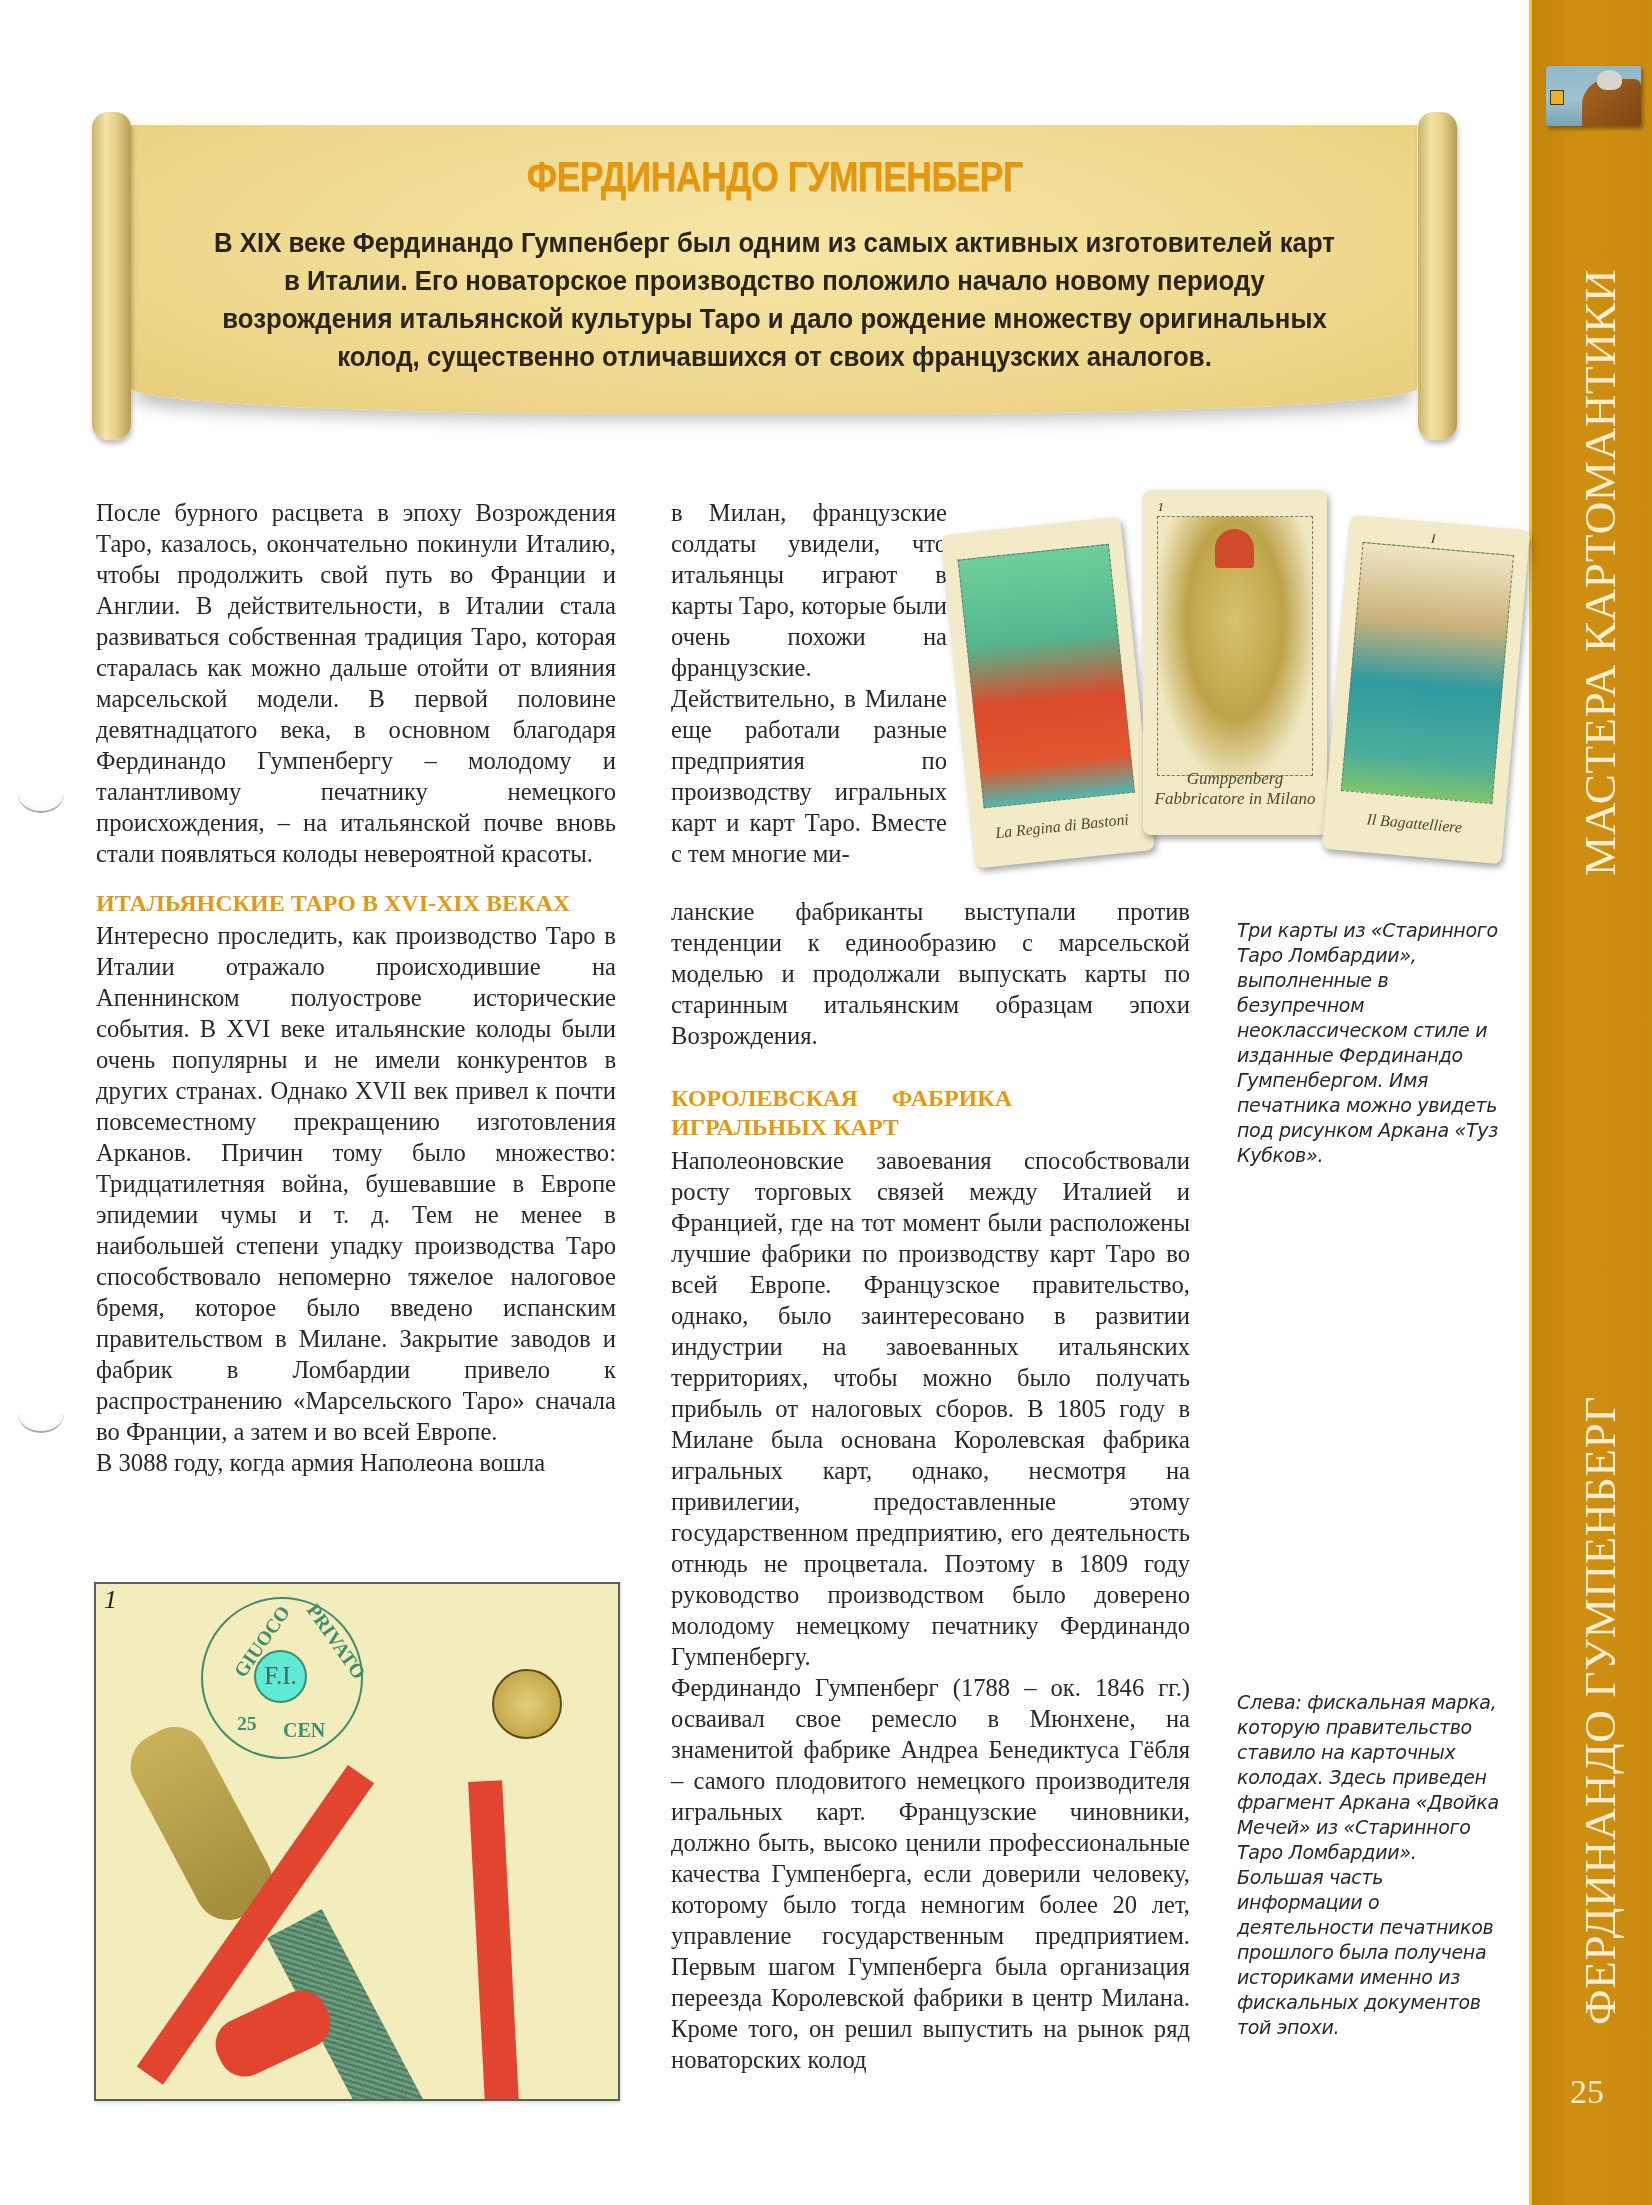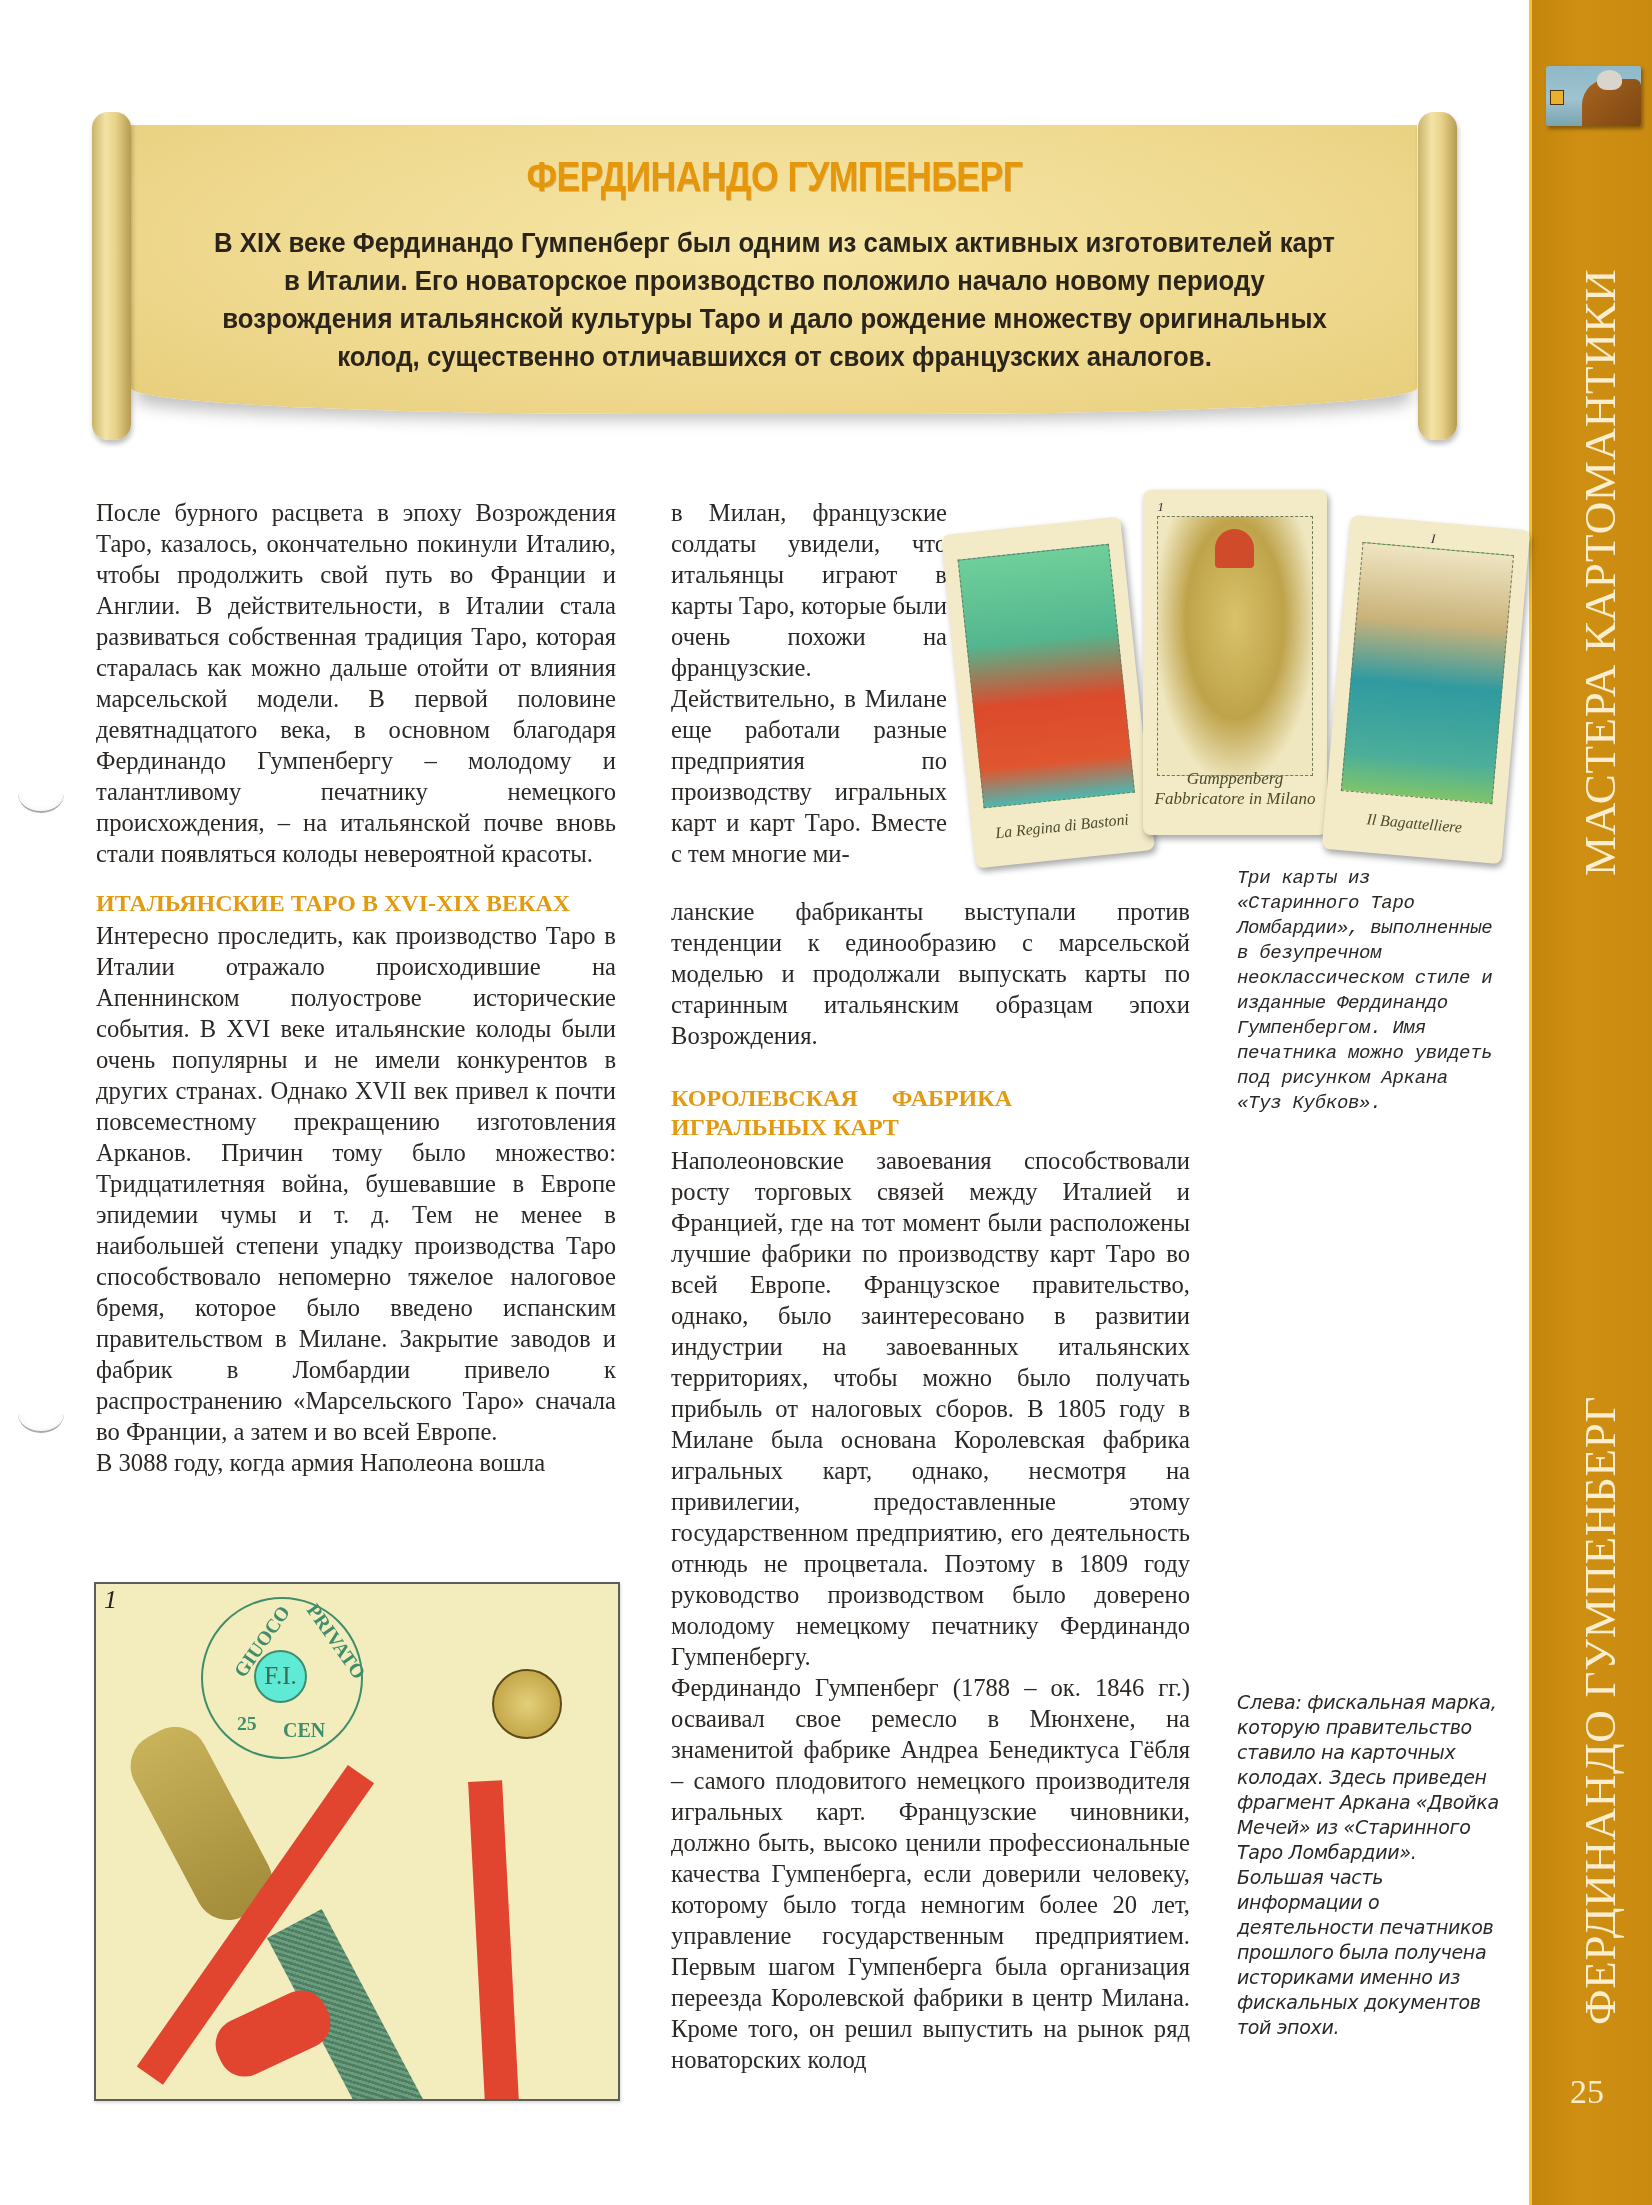--- a/index.html
+++ b/index.html
@@ -105,21 +105,21 @@
   .card.c2 .art { background: radial-gradient(ellipse at 50% 40%, #d8c26a 0%, #bfa34a 45%, #efe7c0 75%); }
   .card.c2 .cap { position: absolute; left: 92px; top: 39px; width: 39px; height: 39px; margin-left: -19.7px; background: #cf4b2a; border-radius: 50% 50% 10% 10%; }
   .card.c2 .label { font-size: 17px; bottom: 26px; }
   .card.c3 { left: 391px; top: 36px; transform: rotate(5deg); }
   .card.c3 .art { background: linear-gradient(180deg, #efe5c2 0%, #c9b27a 30%, #2f9aa0 55%, #4cae9a 85%, #7ec46a 100%); }
   .card .num { position: absolute; left: 14.4px; top: 9.2px; font-style: italic; font-size: 13px; color: #333; }
   .caption {
     position: absolute; font-family: "DejaVu Sans", sans-serif; font-style: italic;
     font-size: 19px; line-height: 25px; color: #2b2826; letter-spacing: -0.3px;
   }
-  .caption.c-top { left: 1237px; top: 866px; width: 263px; font-family: Liberation Mono, monospace; }
+  .caption.c-top { left: 1237px; top: 918px; width: 263px; }
   .caption.c-bottom { left: 1237px; top: 1690px; width: 263px; }
   
   .figure-stamp {
     position: absolute; left: 94px; top: 1582px; width: 522px; height: 515px;
     background: #f3ecbd; border: 2px solid #5a5f58;
     box-shadow: 1.3px 2px 2.6px rgba(0,0,0,.15); overflow: hidden;
   }
   .stamp-circle {
     position: absolute; left: 105px; top: 13px; width: 158px; height: 158px;
     border: 2.6px solid #3f8d6c; border-radius: 50%;

